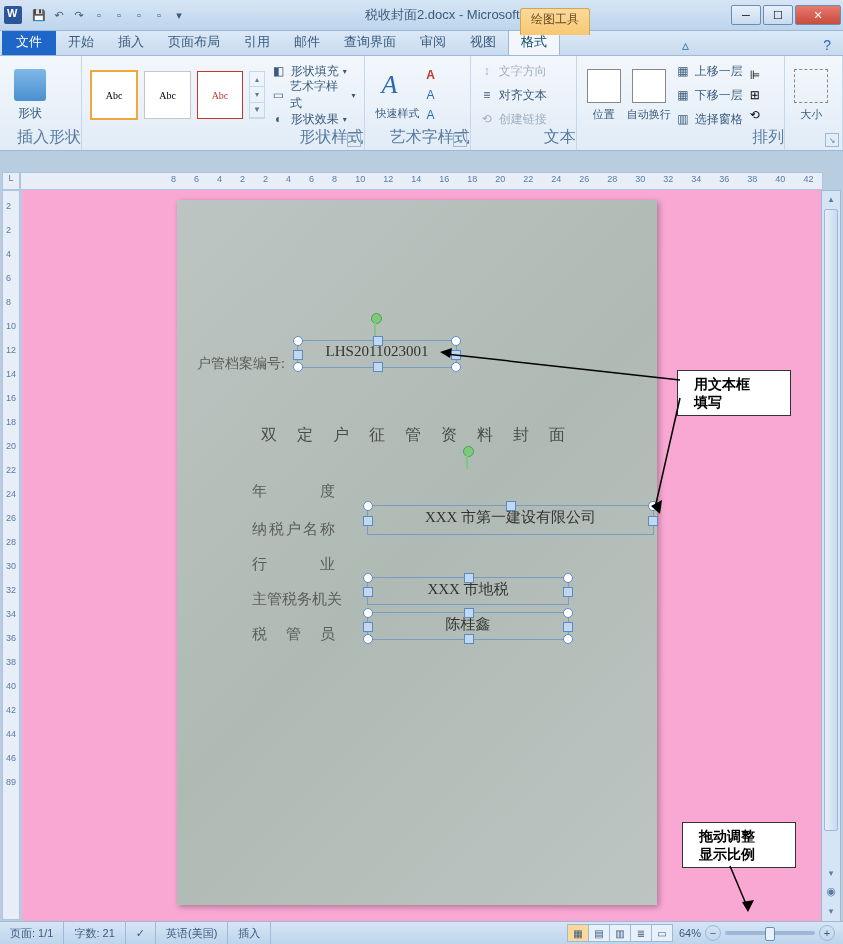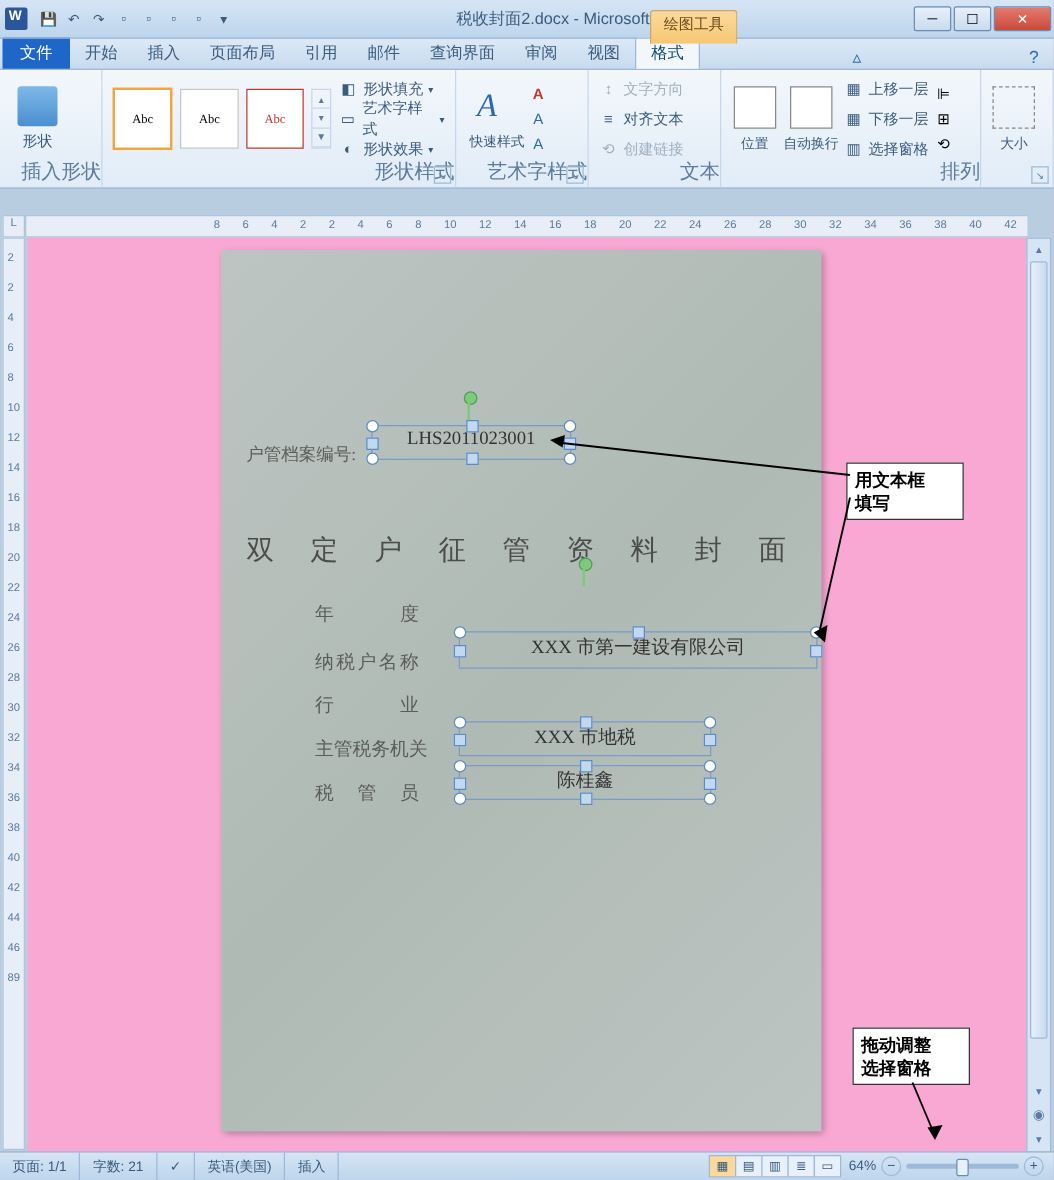--- a/index.html
+++ b/index.html
@@ -35,28 +35,28 @@
 .mini-icn{width:16px;height:16px;display:inline-flex;align-items:center;justify-content:center}
 .ruler-corner{position:absolute;left:2px;top:172px;width:16px;height:16px;background:#e7eef7;border:1px solid #b0c5db;font-size:9px;color:#5b7ba0;text-align:center}
 .ruler-h{position:absolute;left:20px;right:20px;top:172px;height:16px;background:#e7eef7;border:1px solid #b0c5db;overflow:hidden}
 .ruler-h .nums{position:absolute;left:150px;top:1px;display:flex;gap:18px;font-size:9px;color:#5b7ba0}
 .ruler-v{position:absolute;left:2px;top:190px;bottom:24px;width:16px;background:#e7eef7;border:1px solid #b0c5db;overflow:hidden}
 .ruler-v .nums{position:absolute;top:10px;left:3px;display:flex;flex-direction:column;gap:14px;font-size:9px;color:#5b7ba0}
 .doc-area{position:absolute;left:22px;top:190px;right:22px;bottom:22px;background:#f9a8d4;overflow:hidden}
 .page{position:absolute;left:155px;top:10px;width:480px;height:705px;background:#b8c0bd;box-shadow:2px 2px 6px rgba(0,0,0,0.3)}
 .scanned{position:absolute;inset:0;background:linear-gradient(135deg,#bcc5c1 0%,#b0bab5 50%,#bcc5c1 100%)}
 .doc-label{position:absolute;color:#5a5e5b;font-family:"SimSun",serif}
-.doc-title{position:absolute;left:0;right:0;top:225px;text-align:center;font-size:22px;color:#4a4e4b;letter-spacing:8px;font-family:Liberation Mono, monospace}
+.doc-title{position:absolute;left:0;right:0;top:225px;text-align:center;font-size:16px;color:#4a4e4b;letter-spacing:8px;font-family:Liberation Serif, serif}
 .form-row{position:absolute;left:75px;font-size:15px;color:#5a5e5b;font-family:"SimSun",serif;letter-spacing:2px}
 .textbox{position:absolute;border:1px solid #7a9bc4;background:rgba(255,255,255,0)}
 .textbox .content{padding:2px 6px;font-size:15px;font-family:"SimSun",serif;color:#333;text-align:center}
 .sel-handle{width:8px;height:8px;background:#fff;border:1px solid #5b8bc4;border-radius:50%;position:absolute}
 .sel-handle.sq{border-radius:0;background:#c2d8ef}
 .rot-handle{width:9px;height:9px;background:#7fc97f;border:1px solid #4f9f4f;border-radius:50%;position:absolute}
-.callout{position:absolute;background:#fff;border:1px solid #333;padding:4px 6px;font-size:14px;font-weight:bold;font-family:"SimHei",sans-serif;line-height:1.3}
+.callout{position:absolute;background:#fff;border:1px solid #333;padding:4px 16px;font-size:14px;font-weight:bold;font-family:"SimHei",sans-serif;line-height:1.3}
 .statusbar{position:absolute;left:0;right:0;bottom:0;height:22px;background:linear-gradient(#d6e5f5,#bdd5ec);border-top:1px solid #9db9d7;display:flex;align-items:center;font-size:11px;color:#3b5b7d}
 .status-seg{padding:0 10px;border-right:1px solid #9db9d7;height:100%;display:flex;align-items:center}
 .view-btns{display:flex;margin-left:auto;margin-right:6px}
 .view-btn{width:20px;height:16px;border:1px solid #9db9d7;margin-left:-1px;display:flex;align-items:center;justify-content:center;font-size:10px;background:#e8f0fa}
 .view-btn.active{background:#fbd99d}
 .zoom{display:flex;align-items:center;gap:4px;margin-right:8px}
 .zoom-track{width:90px;height:4px;background:#9db9d7;position:relative;border-radius:2px}
 .zoom-thumb{position:absolute;left:40px;top:-4px;width:8px;height:12px;background:#e8f0fa;border:1px solid #6b8db3;border-radius:2px}
 .scroll-v{position:absolute;right:2px;top:190px;bottom:22px;width:18px;background:#d6e5f5;border:1px solid #9db9d7}
 .scroll-v .thumb{position:absolute;left:2px;right:2px;top:18px;height:620px;background:linear-gradient(90deg,#e8f0fa,#c8dbef);border:1px solid #9db9d7;border-radius:2px}
@@ -334,21 +334,21 @@
   <div class="callout" style="left:655px;top:180px;width:80px;white-space:pre-line">用文本框
 填写</div>
   <svg style="position:absolute;left:418px;top:158px;width:244px;height:170px;pointer-events:none">
     <line x1="240" y1="32" x2="6" y2="6" stroke="#000" stroke-width="1.5"></line>
     <polygon points="0,4 12,0 10,10" fill="#000"></polygon>
     <line x1="240" y1="50" x2="215" y2="160" stroke="#000" stroke-width="1.5"></line>
     <polygon points="211,158 222,152 220,166" fill="#000"></polygon>
   </svg>
 
   <div class="callout" style="left:660px;top:632px;width:80px;white-space:pre-line">拖动调整
-选择窗格</div>
+显示比例</div>
   <svg style="position:absolute;left:700px;top:674px;width:40px;height:50px;pointer-events:none">
     <line x1="8" y1="2" x2="24" y2="40" stroke="#000" stroke-width="1.5"></line>
     <polygon points="20,38 32,36 26,48" fill="#000"></polygon>
   </svg>
 </div>
 
 <div class="scroll-v">
   <div class="arr">▴</div>
   <div class="thumb"></div>
   <div class="arr" style="position:absolute;bottom:40px;left:0;right:0">▾</div>

